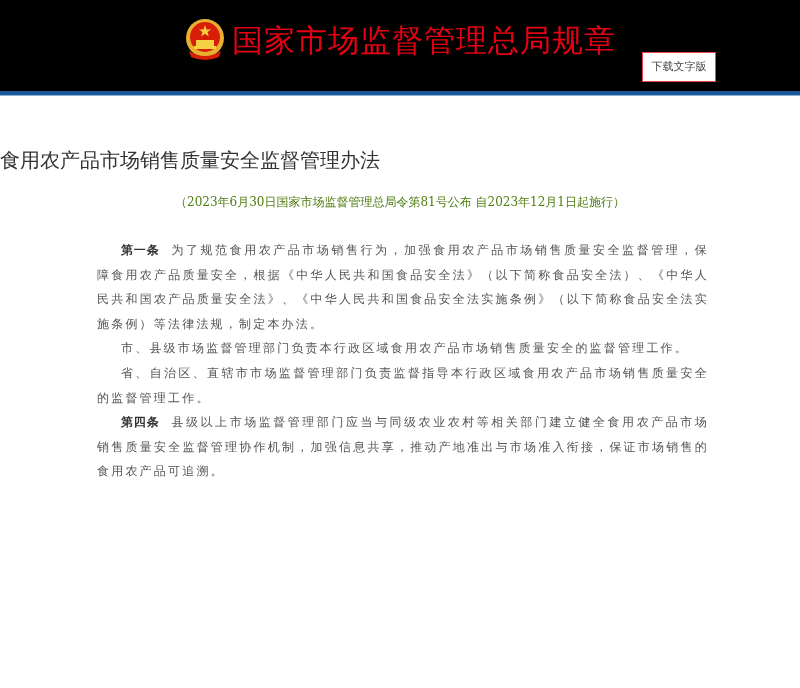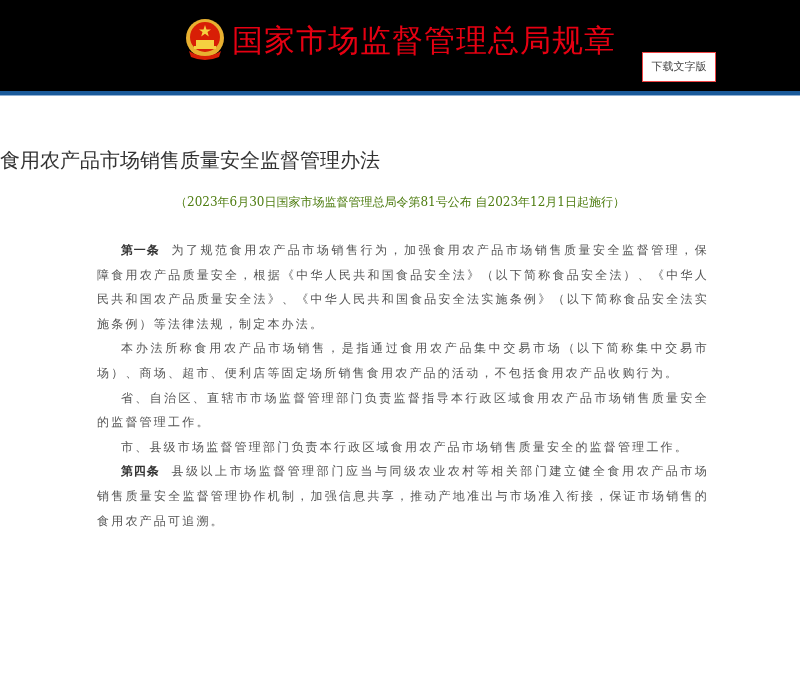--- a/index.html
+++ b/index.html
@@ -34,17 +34,16 @@
   <div class="btn btn-text">下载文字版</div>
 </div>
 <div class="rule"></div>
 <div class="rule-light"></div>
 
 <div class="doc-title">食用农产品市场销售质量安全监督管理办法</div>
 <div class="doc-subtitle">（2023年6月30日国家市场监督管理总局令第81号公布 自2023年12月1日起施行）</div>
 
 <div class="body">
   <p class="para"><span class="art">第一条</span><span>为了规范食用农产品市场销售行为，加强食用农产品市场销售质量安全监督管理，保障食用农产品质量安全，根据《中华人民共和国食品安全法》（以下简称食品安全法）、《中华人民共和国农产品质量安全法》、《中华人民共和国食品安全法实施条例》（以下简称食品安全法实施条例）等法律法规，制定本办法。</span></p>
-  <p class="para"><span>本办法所称食用农产品市场销售，是指通过食用农产品集中交易市场（以下简称集中交易市场）、商场、超市、便利店等固定场所销售食用农产品的活动，不包括食用农产品收购行为。</span></p>
+  <p class="para"><span>市、县级市场监督管理部门负责本行政区域食用农产品市场销售质量安全的监督管理工作。</span></p>
   <p class="para"><span>省、自治区、直辖市市场监督管理部门负责监督指导本行政区域食用农产品市场销售质量安全的监督管理工作。</span></p>
-  <p class="para"><span>市、县级市场监督管理部门负责本行政区域食用农产品市场销售质量安全的监督管理工作。</span></p>
   <p class="para"><span class="art">第四条</span><span>县级以上市场监督管理部门应当与同级农业农村等相关部门建立健全食用农产品市场销售质量安全监督管理协作机制，加强信息共享，推动产地准出与市场准入衔接，保证市场销售的食用农产品可追溯。</span></p>
 </div>
 
 </body></html>

